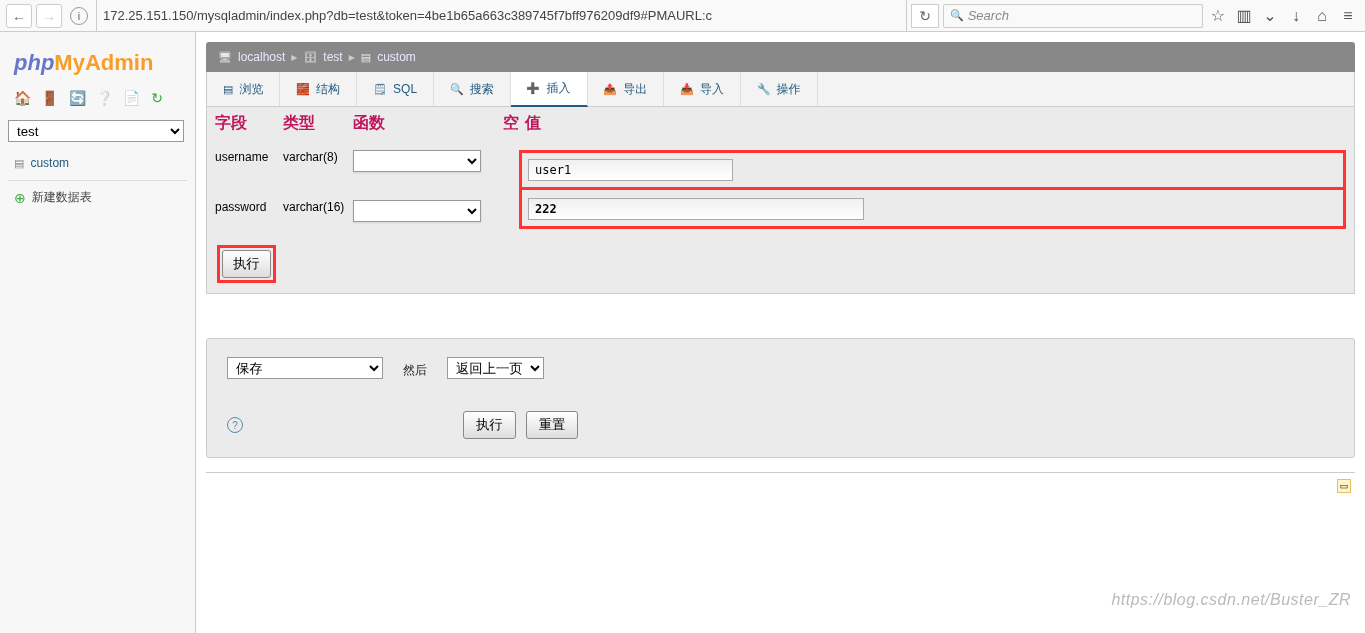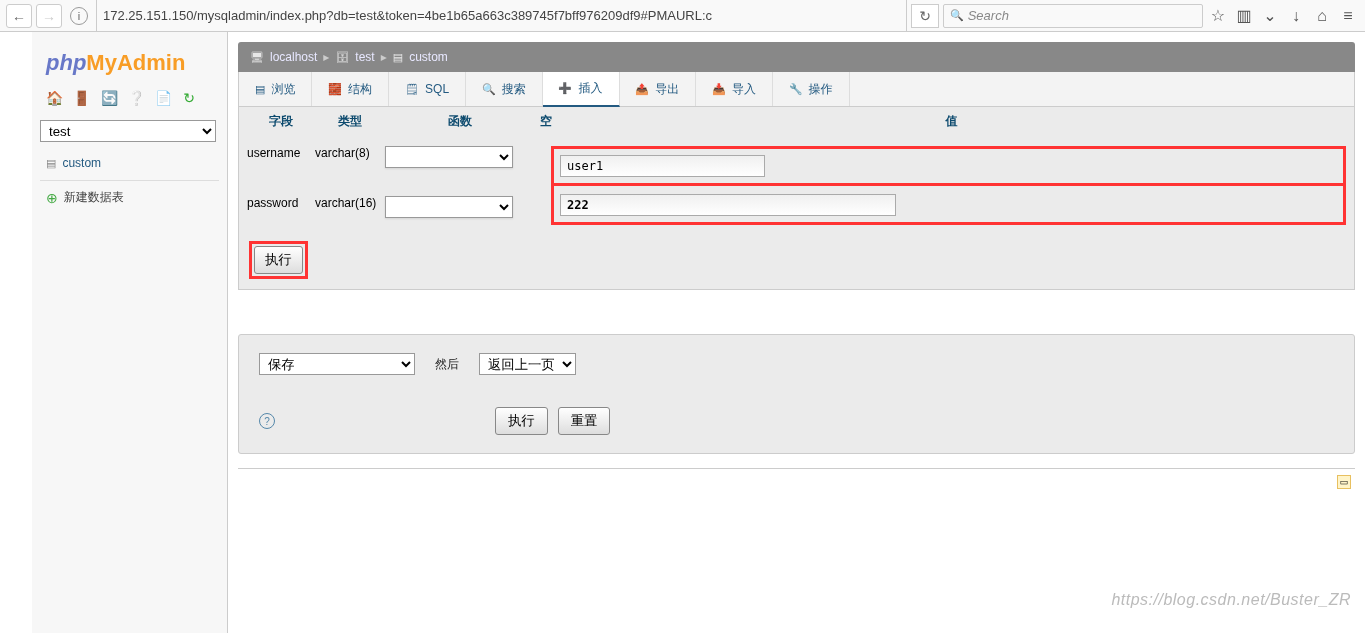--- a/index.html
+++ b/index.html
@@ -10,21 +10,21 @@
 .nav-btn { width: 26px; height: 24px; border: 1px solid #ccc; border-radius: 3px; background: #fff; display: flex; align-items: center; justify-content: center; font-size: 14px; color: #666; }
 .nav-btn.disabled { color: #ccc; }
 .info-icon { width: 18px; height: 18px; border: 1px solid #999; border-radius: 50%; display: flex; align-items: center; justify-content: center; font-size: 11px; color: #666; margin: 0 4px; }
 .url-bar { flex: 1; height: 40px; border: 1px solid #ccc; border-radius: 2px; padding: 0 6px; font-size: 13px; color: #444; display: flex; align-items: center; }
 .reload-btn { width: 28px; height: 24px; border: 1px solid #ccc; background: #fff; display: flex; align-items: center; justify-content: center; font-size: 14px; color: #666; }
 .search-bar { width: 260px; height: 24px; border: 1px solid #ccc; border-radius: 2px; padding: 0 6px; display: flex; align-items: center; gap: 4px; color: #888; font-size: 13px; font-style: italic; }
 .search-bar::before { content: "🔍"; font-size: 11px; font-style: normal; }
 .tb-icon { width: 22px; font-size: 16px; text-align: center; color: #555; }
 
 
-.app { display: flex; height: calc(100% - 32px); padding-left: 32px; }
+.app { display: flex; height: calc(100% - 32px); }
 .sidebar { width: 196px; background: #f7f7f7; border-right: 1px solid #ccc; padding: 10px 8px; }
 .logo { font-size: 22px; font-weight: bold; margin: 8px 0 14px 6px; }
 .logo .php { color: #6878c8; font-style: italic; }
 .logo .my { color: #f89d26; }
 .logo .admin { color: #f89d26; }
 .sidebar-icons { display: flex; gap: 10px; margin: 0 0 14px 6px; font-size: 14px; }
 .sidebar-icons span { cursor: pointer; }
 .db-select { width: 176px; height: 22px; border: 1px solid #999; background: #fff; padding: 2px 4px; margin-bottom: 10px; }
 .table-link { display: flex; align-items: center; gap: 6px; padding: 4px 6px; color: #235a81; }
 .table-link::before { content: "▤"; color: #888; font-size: 11px; }
@@ -40,38 +40,38 @@
 .breadcrumb .ico { font-size: 11px; opacity: 0.8; }
 
 
 .tabs { display: flex; background: #f3f3f3; border: 1px solid #ccc; border-top: none; }
 .tab { padding: 8px 16px; border-right: 1px solid #ddd; display: flex; align-items: center; gap: 6px; color: #235a81; cursor: pointer; }
 .tab.active { background: #fff; border-bottom: 2px solid #235a81; margin-bottom: -1px; }
 .tab .ti { font-size: 11px; }
 
 
 .insert-area { background: #ebebeb; border: 1px solid #ccc; border-top: none; padding: 0 0 10px 0; }
-.field-header { display: flex; padding: 6px 8px; font-weight: bold; color: #0c4a6e; font-size: 12px; text-align: center; }
+.field-header { display: flex; padding: 6px 8px; font-weight: bold; color: #be185d; font-size: 16px; }
 .col-field { width: 68px; }
 .col-type { width: 70px; }
 .col-func { width: 150px; }
 .col-null { width: 22px; }
 .col-value { flex: 1; }
 
 .field-row { display: flex; align-items: flex-start; padding: 10px 8px; }
 .fn-select { width: 128px; height: 22px; border: 1px solid #999; background: #fff; box-shadow: 0 1px 2px rgba(0,0,0,0.1); }
 .value-input { width: 205px; height: 22px; border: 1px solid #aaa; padding: 2px 6px; background: linear-gradient(#f0f0f0,#fff); font-family: monospace; font-size: 12px; }
 .value-wrap { width: 356px; }
 .highlight-red { border: 3px solid #f33; padding: 6px; margin-left: -6px; }
 .go-btn { border: 1px solid #888; background: linear-gradient(#fff,#ddd); padding: 4px 10px; border-radius: 3px; cursor: pointer; margin: 8px 0 0 14px; }
 .go-wrap { border: 3px solid #f33; display: inline-block; margin: 6px 0 0 10px; padding: 2px; }
 .go-wrap .go-btn { margin: 0; }
 
 
-.bottom-box { margin-top: 44px; border: 1px solid #ccc; background: #ebebeb; padding: 18px 20px; display: flex; align-items: center; gap: 20px; border-radius: 3px; flex-wrap: wrap; }
+.bottom-box { margin-top: 44px; border: 1px solid #ccc; background: #ebebeb; padding: 18px 20px; display: flex; align-items: flex-end; gap: 20px; border-radius: 3px; flex-wrap: wrap; }
 .bottom-box select { height: 22px; border: 1px solid #999; background: #fff; padding: 1px 4px; }
 .bottom-box .wide-sel { width: 156px; }
 .bottom-box .label { color: #222; }
 .bottom-row2 { width: 100%; display: flex; align-items: center; gap: 10px; margin-top: 12px; }
 .help-icon { width: 16px; height: 16px; border: 1px solid #58a; border-radius: 50%; display: flex; align-items: center; justify-content: center; color: #58a; font-size: 10px; }
 .btn { border: 1px solid #888; background: linear-gradient(#fff,#ddd); padding: 4px 12px; border-radius: 3px; cursor: pointer; }
 
 .warning-box { margin-top: 14px; border: 1px solid #e0a0a0; background: #ffd9dc; padding: 10px 14px; border-radius: 3px; color: #802020; display: flex; align-items: center; gap: 8px; }
 .warning-box::before { content: "⛔"; font-size: 12px; }
 .warning-box a { color: #8b1a1a; font-style: italic; }

